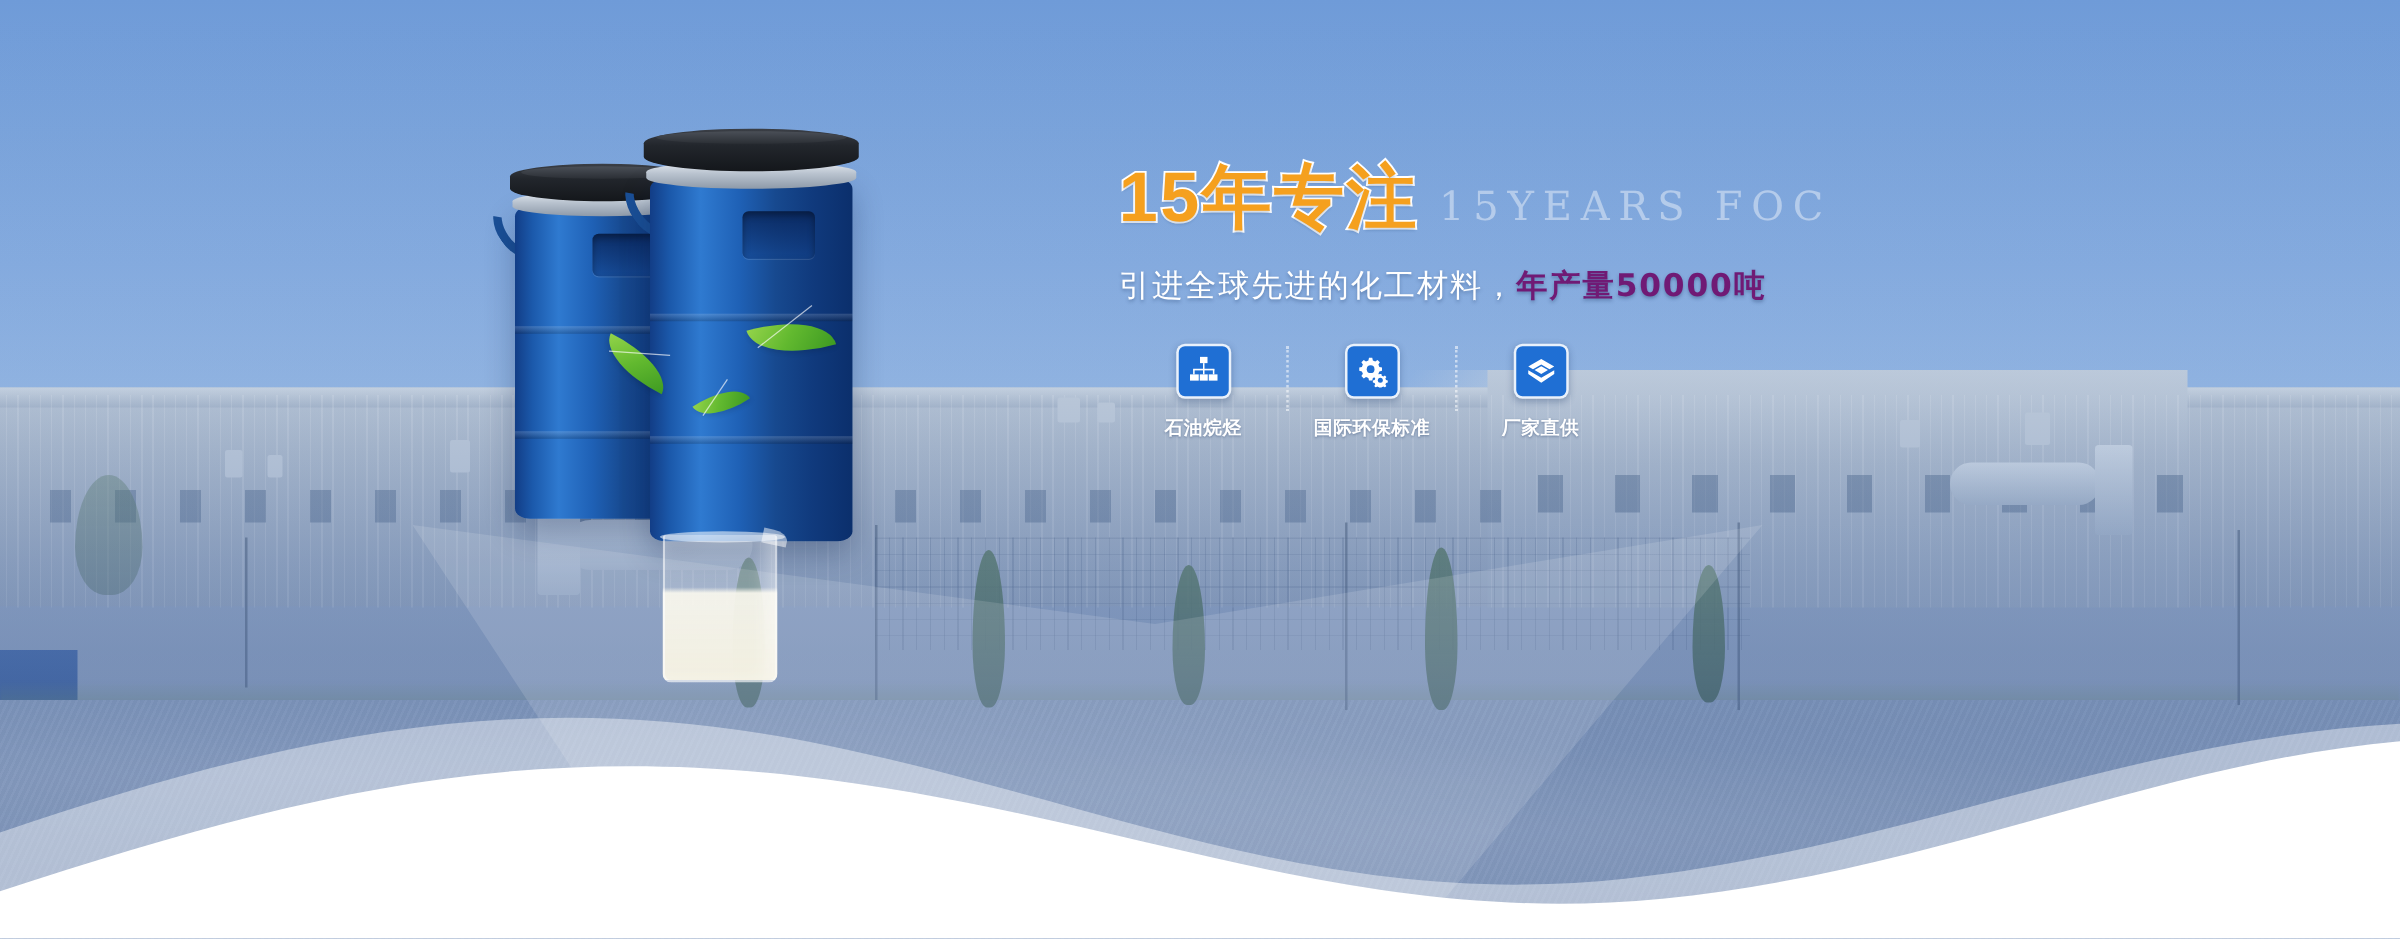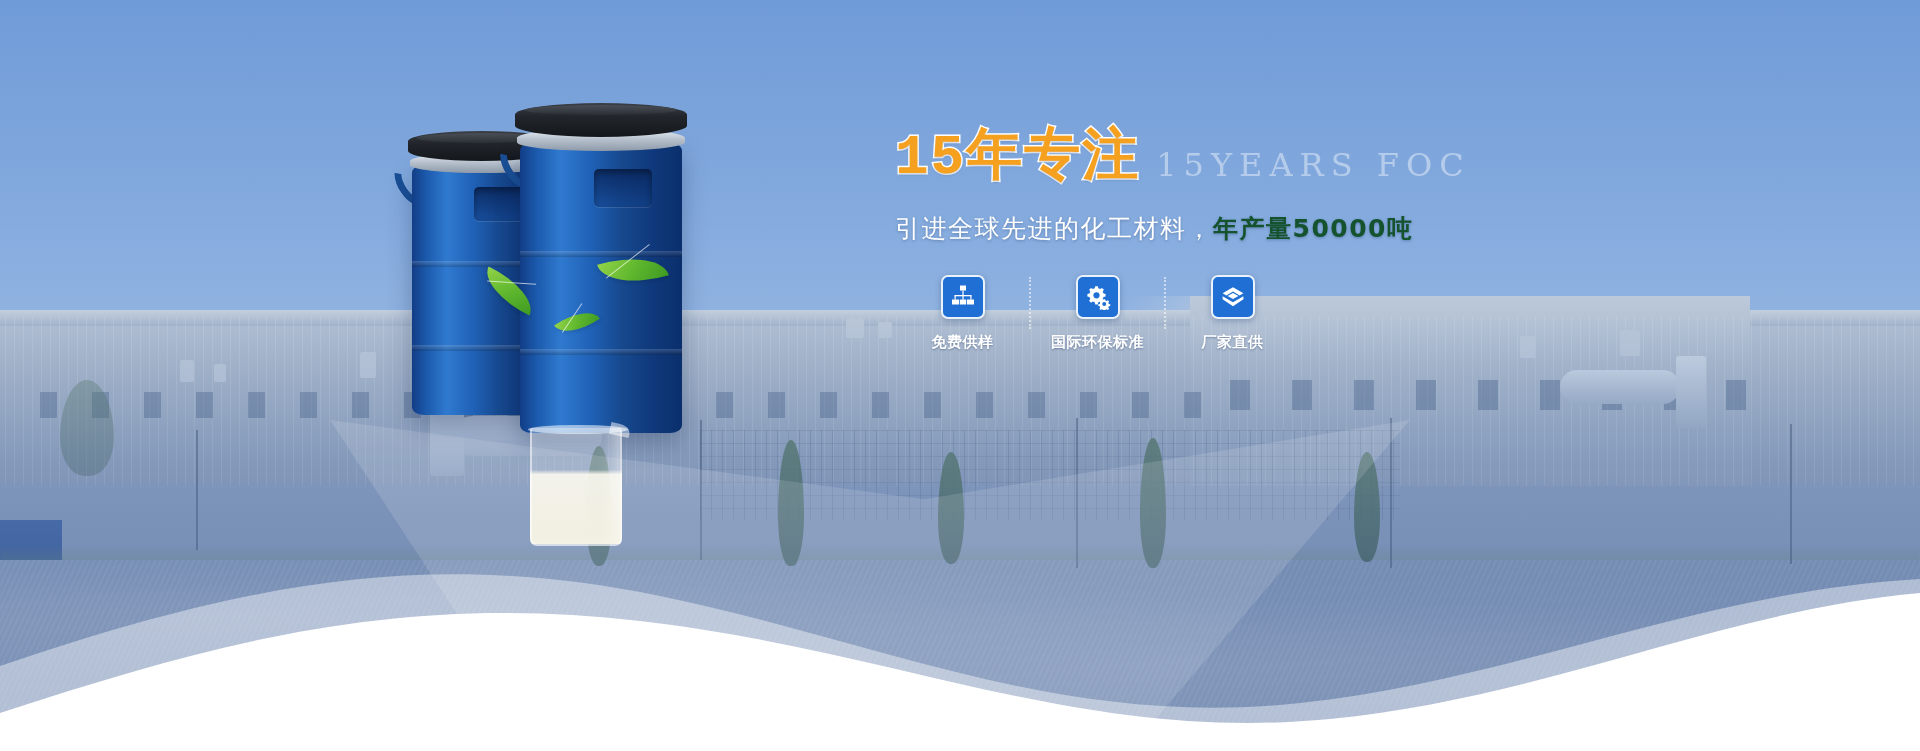--- a/index.html
+++ b/index.html
@@ -335,21 +335,21 @@
   .copy { position: absolute; left: 895px; top: 130px; width: 720px; }
 
   .headline-row { display: flex; align-items: flex-end; gap: 16px; }
   .headline-cn {
     font-size: 56px;
     font-weight: 700;
     letter-spacing: 2px;
     color: #f5a01e;
     -webkit-text-stroke: 3px #ffffff;
     paint-order: stroke fill;
-    font-family: Liberation Mono, monospace;
+    font-family: Liberation Sans, sans-serif;
     line-height: 1;
     text-shadow: 0 2px 2px rgba(30,60,110,0.18);
   }
   .headline-en {
     font-size: 32px;
     letter-spacing: 7px;
     color: rgba(255,255,255,0.42);
     font-family: "DejaVu Serif", "Liberation Serif", serif;
     line-height: 1;
     padding-bottom: 5px;
@@ -384,21 +384,21 @@
   .subline {
     margin-top: 26px;
     font-size: 25px;
     color: #ffffff;
     letter-spacing: 1.5px;
     white-space: nowrap;
     font-family: "DejaVu Sans", "Liberation Sans", sans-serif;
     text-shadow: 0 1px 3px rgba(20,45,90,0.35);
   }
   .subline .hi {
-    color: #14532d;
+    color: #701a75;
     font-weight: 700;
   }
 
   
   .features {
     margin-top: 30px;
     display: flex;
     align-items: flex-start;
   }
   .feature {
@@ -557,21 +557,21 @@
             <rect x="12.4" y="6.5" width="1.2" height="5" fill="#fff"></rect>
             <rect x="4.5" y="11" width="17" height="1.3" fill="#fff"></rect>
             <rect x="4.5" y="11.5" width="1.2" height="4" fill="#fff"></rect>
             <rect x="12.4" y="11.5" width="1.2" height="4" fill="#fff"></rect>
             <rect x="20.3" y="11.5" width="1.2" height="4" fill="#fff"></rect>
             <rect x="2" y="15.5" width="7" height="5" fill="#fff"></rect>
             <rect x="9.8" y="15.5" width="6.4" height="5" fill="#fff"></rect>
             <rect x="17" y="15.5" width="7" height="5" fill="#fff"></rect>
           </svg>
         </div>
-        <div class="feat-label">免费供样</div>
+        <div class="feat-label">石油烷烃</div>
       </div>
 
 
       <div class="feature">
         <div class="feat-icon">
           <svg width="26" height="26" viewBox="0 0 26 26" fill="none">
             <path d="M10.2 2.2 l2.6 0 l.5 2.1 l1.9 .8 l1.8-1.2 l1.9 1.9 l-1.2 1.8 l.8 1.9 l2.1 .5 l0 2.6 l-2.1 .5 l-.8 1.9 l1.2 1.8 l-1.9 1.9 l-1.8-1.2 l-1.9 .8 l-.5 2.1 l-2.6 0 l-.5-2.1 l-1.9-.8 l-1.8 1.2 l-1.9-1.9 l1.2-1.8 l-.8-1.9 l-2.1-.5 l0-2.6 l2.1-.5 l.8-1.9 l-1.2-1.8 l1.9-1.9 l1.8 1.2 l1.9-.8 Z" fill="#fff"></path>
             <circle cx="11.5" cy="11.3" r="3.1" fill="#1f6fd4"></circle>
             <path d="M18.4 15.2 l1.7 0 l.35 1.4 l1.25 .52 l1.2-.8 l1.2 1.2 l-.8 1.2 l.52 1.25 l1.4 .35 l0 1.7 l-1.4 .35 l-.52 1.25 l.8 1.2 l-1.2 1.2 l-1.2-.8 l-1.25 .52 l-.35 1.4 l-1.7 0 l-.35-1.4 l-1.25-.52 l-1.2 .8 l-1.2-1.2 l.8-1.2 l-.52-1.25 l-1.4-.35 l0-1.7 l1.4-.35 l.52-1.25 l-.8-1.2 l1.2-1.2 l1.2 .8 l1.25-.52 Z" fill="#fff"></path>
             <circle cx="19.25" cy="20.1" r="2" fill="#1f6fd4"></circle>

